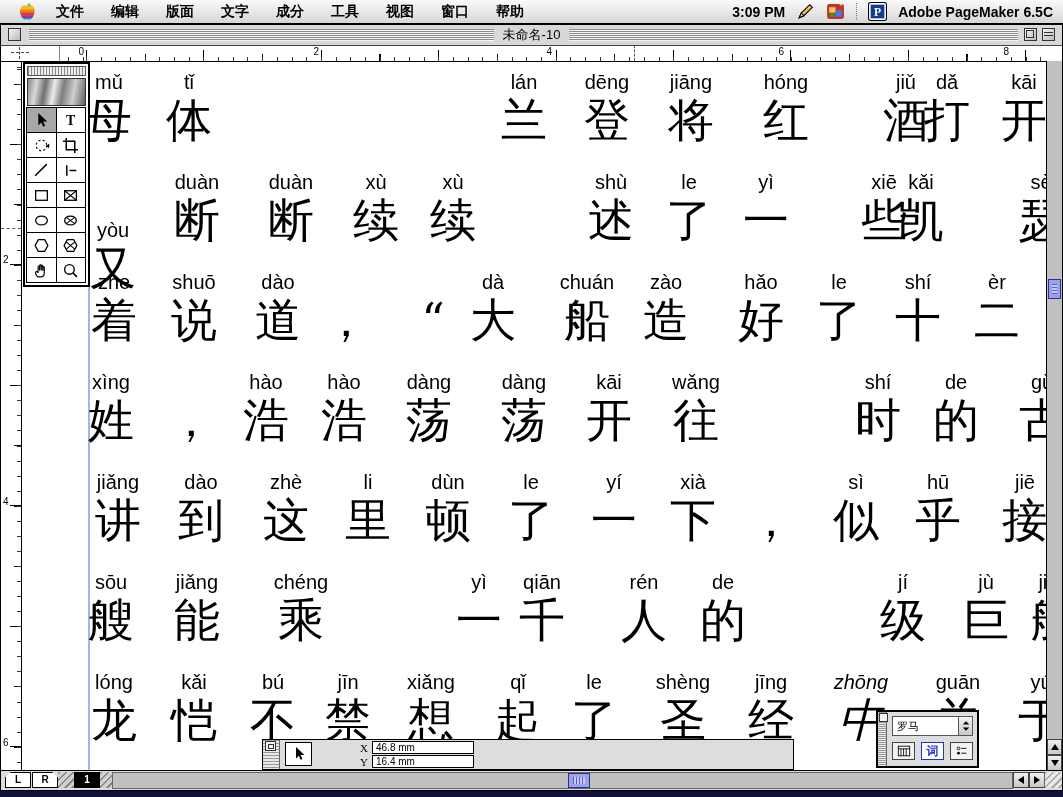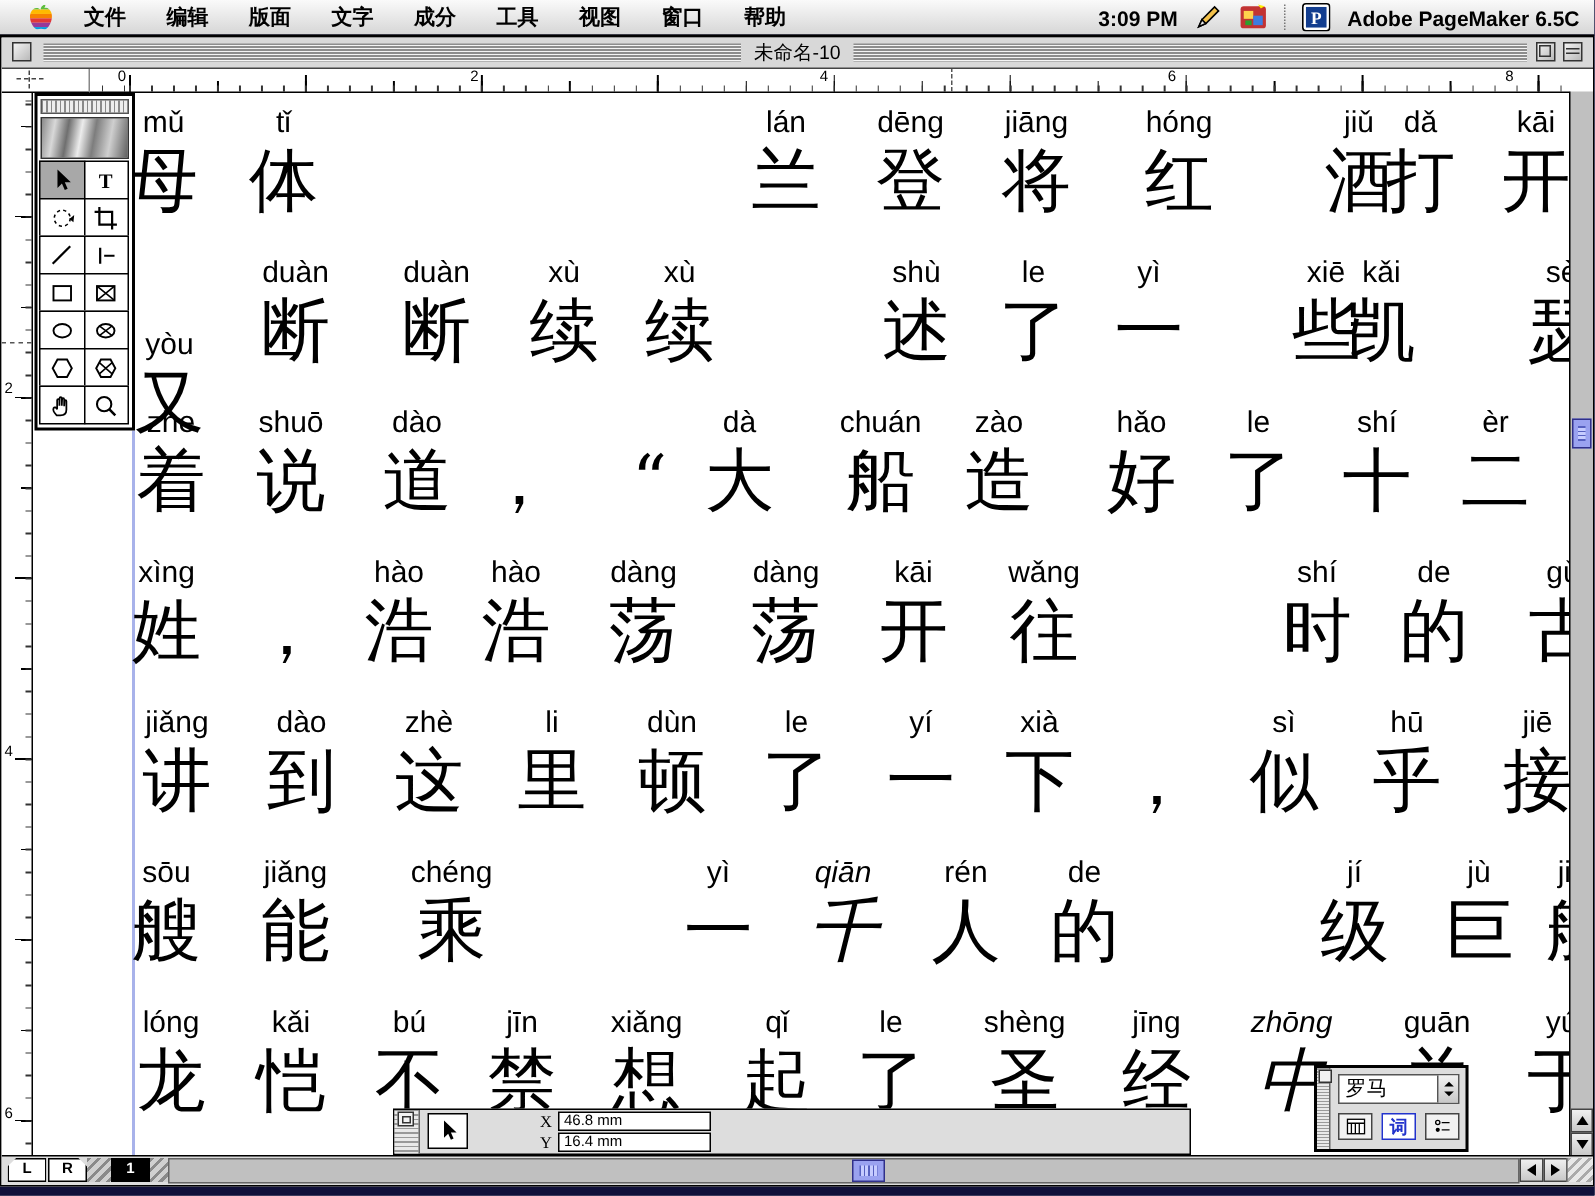--- a/index.html
+++ b/index.html
@@ -130,21 +130,21 @@
 
   
   .charpal{position:absolute;left:876px;top:710px;width:103px;height:58px;background:#ddd;
            border:2px solid #000;box-sizing:border-box;z-index:31;display:flex;}
   .chp-drag{width:13px;border-right:1px solid #666;position:relative;
             background:repeating-linear-gradient(to bottom,#9a9a9a 0 1px,#e9e9e9 1px 2px),
                        repeating-linear-gradient(to right,#9a9a9a 0 1px,#e9e9e9 1px 2px);}
   .chp-mini{position:absolute;top:1px;left:1px;width:9px;height:9px;background:#f2f2f2;border:1px solid #333;box-sizing:border-box;}
   .chp-body{flex:1;padding:4px 4px 3px 5px;}
   .chp-dd{display:flex;height:18px;border:1px solid #555;background:#fff;align-items:center;}
-  .chp-dd-val{flex:1;font-size:14px;padding-left:4px;}
+  .chp-dd-val{flex:1;font-size:11px;padding-left:4px;}
   .chp-step{width:14px;height:100%;background:linear-gradient(#f2f2f2,#c8c8c8);border-left:1px solid #555;
             box-sizing:border-box;display:flex;align-items:center;justify-content:center;}
   .chp-btns{display:flex;gap:6px;margin-top:6px;}
   .chp-btn{width:23px;height:18px;background:#f2f2f2;border:1px solid #444;box-sizing:border-box;
            display:flex;align-items:center;justify-content:center;padding:0;font-size:12px;}
   .chp-btn svg{width:14px;height:14px;}
   .chp-btn.word{color:#2233cc;border-color:#2233cc;background:#fff;font-weight:bold;}
 </style>
 </head>
 <body>
@@ -482,21 +482,21 @@
               <div class="hanzi">能</div>
             </div>
             <div class="cell" style="left: 279px;">
               <div class="pinyin">chéng</div>
               <div class="hanzi">乘</div>
             </div>
             <div class="cell" style="left: 457px;">
               <div class="pinyin">yì</div>
               <div class="hanzi">一</div>
             </div>
-            <div class="cell" style="left: 540px; font-style: italic;">
+            <div class="cell" style="left: 520px;">
               <div class="pinyin">qiān</div>
               <div class="hanzi">千</div>
             </div>
             <div class="cell" style="left: 622px;">
               <div class="pinyin">rén</div>
               <div class="hanzi">人</div>
             </div>
             <div class="cell" style="left: 701px;">
               <div class="pinyin">de</div>
               <div class="hanzi">的</div>

